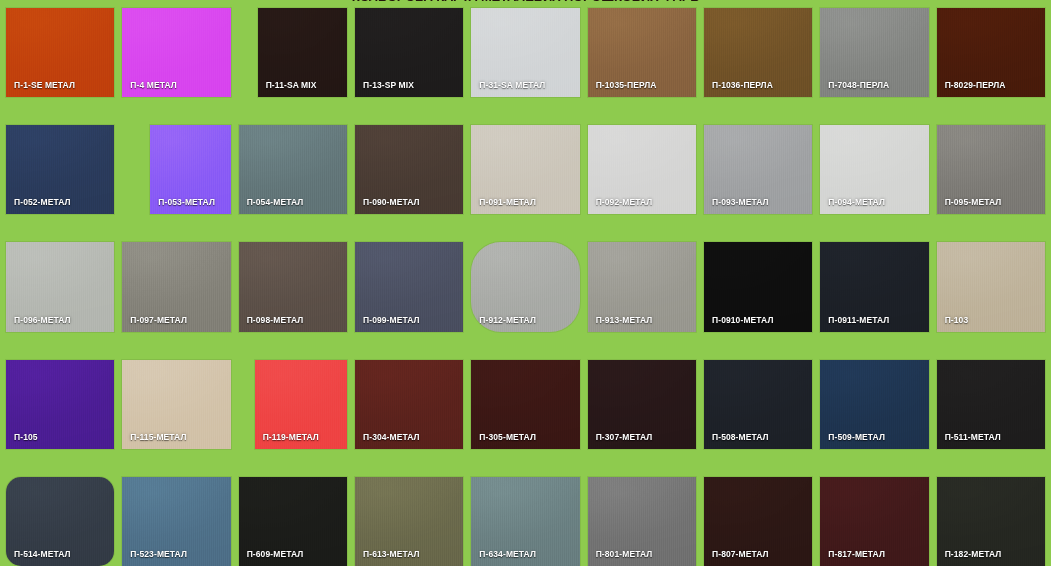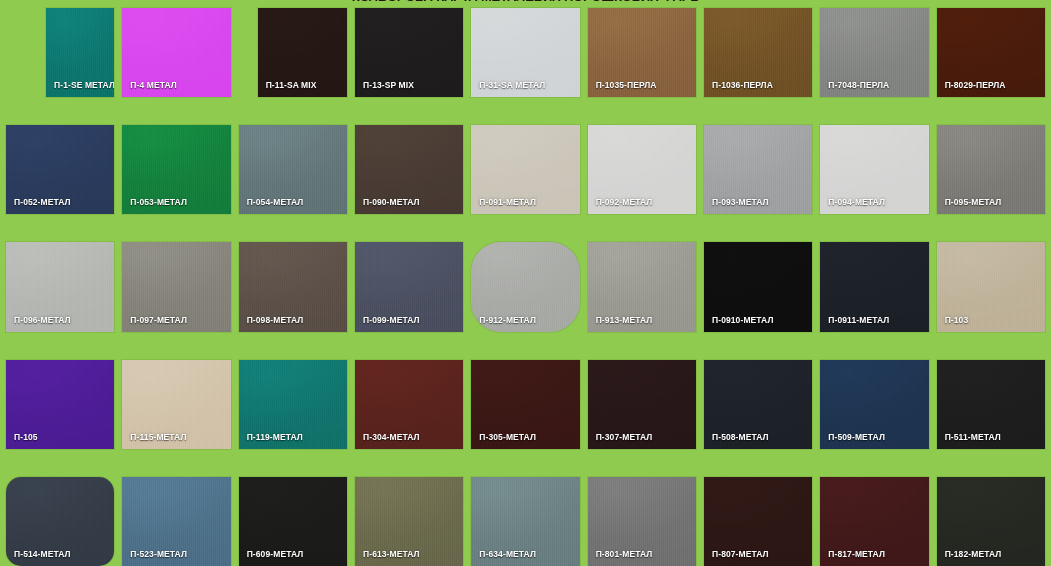--- a/index.html
+++ b/index.html
@@ -106,21 +106,21 @@
   }
 </style>
 </head>
 <body>
 
 <div id="chart-root">
 
   <div id="chart-title">КОЛЬОРОВА КАРТА МЕТАЛЕВИХ ПОРОШКОВИХ ФАРБ</div>
 
   <div id="swatch-grid">
-      <div class="swatch" style="background: #0f766e; margin-left: 40px;">
+      <div class="swatch" style="background: #c2410c;">
         <span class="swatch-label">П-1-SE МЕТАЛ</span>
       </div>
       <div class="swatch" style="background: #d946ef;">
         <span class="swatch-label">П-4 МЕТАЛ</span>
       </div>
       <div class="swatch" style="background: rgb(36, 23, 20); margin-left: 19px;">
         <span class="swatch-label">П-11-SA MIX</span>
       </div>
       <div class="swatch" style="background: rgb(30, 28, 28);">
         <span class="swatch-label">П-13-SP MIX</span>
@@ -136,21 +136,21 @@
       </div>
       <div class="swatch light" style="background: rgb(132, 134, 131);">
         <span class="swatch-label">П-7048-ПЕРЛА</span>
       </div>
       <div class="swatch" style="background: rgb(74, 27, 10);">
         <span class="swatch-label">П-8029-ПЕРЛА</span>
       </div>
       <div class="swatch" style="background: rgb(42, 59, 92);">
         <span class="swatch-label">П-052-МЕТАЛ</span>
       </div>
-      <div class="swatch" style="background: #15803d;">
+      <div class="swatch" style="background: #8b5cf6; margin-left: 28px;">
         <span class="swatch-label">П-053-МЕТАЛ</span>
       </div>
       <div class="swatch" style="background: rgb(99, 119, 122);">
         <span class="swatch-label">П-054-МЕТАЛ</span>
       </div>
       <div class="swatch" style="background: rgb(73, 59, 51);">
         <span class="swatch-label">П-090-МЕТАЛ</span>
       </div>
       <div class="swatch light" style="background: rgb(204, 198, 186);">
         <span class="swatch-label">П-091-МЕТАЛ</span>
@@ -193,21 +193,21 @@
       </div>
       <div class="swatch light" style="background: rgb(191, 179, 155);">
         <span class="swatch-label">П-103</span>
       </div>
       <div class="swatch" style="background: #4c1d95;">
         <span class="swatch-label">П-105</span>
       </div>
       <div class="swatch light" style="background: rgb(211, 195, 170);">
         <span class="swatch-label">П-115-МЕТАЛ</span>
       </div>
-      <div class="swatch light" style="background: #0f766e;">
+      <div class="swatch light" style="background: #ef4444; margin-left: 16px;">
         <span class="swatch-label">П-119-МЕТАЛ</span>
       </div>
       <div class="swatch" style="background: rgb(91, 34, 28);">
         <span class="swatch-label">П-304-МЕТАЛ</span>
       </div>
       <div class="swatch" style="background: rgb(59, 23, 20);">
         <span class="swatch-label">П-305-МЕТАЛ</span>
       </div>
       <div class="swatch" style="background: rgb(39, 23, 24);">
         <span class="swatch-label">П-307-МЕТАЛ</span>

